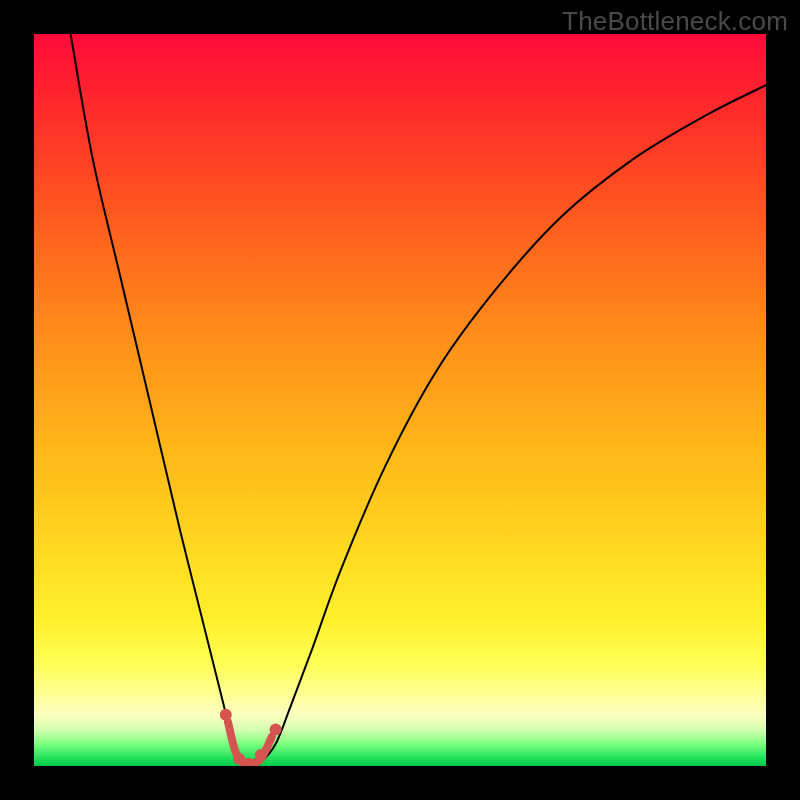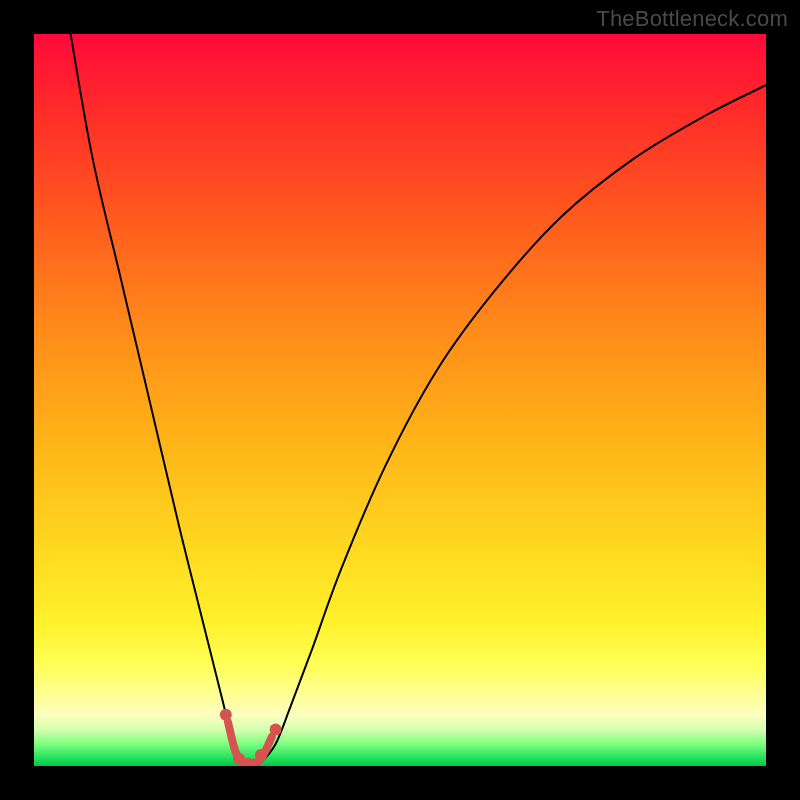--- a/index.html
+++ b/index.html
@@ -42,21 +42,21 @@
         #7cff80 97%,
         #1fe05a 99%,
         #00c74a 100%
       );
   }
   .attribution {
     position: absolute;
     top: 6px;
     right: 12px;
     font-family: Arial, Helvetica, sans-serif;
-    font-size: 22px;
+    font-size: 26px;
     color: #4a4a4a;
     font-weight: 500;
     letter-spacing: 0.2px;
   }
   svg.curve {
     position: absolute;
     left: 0;
     top: 0;
     width: 732px;
     height: 732px;

